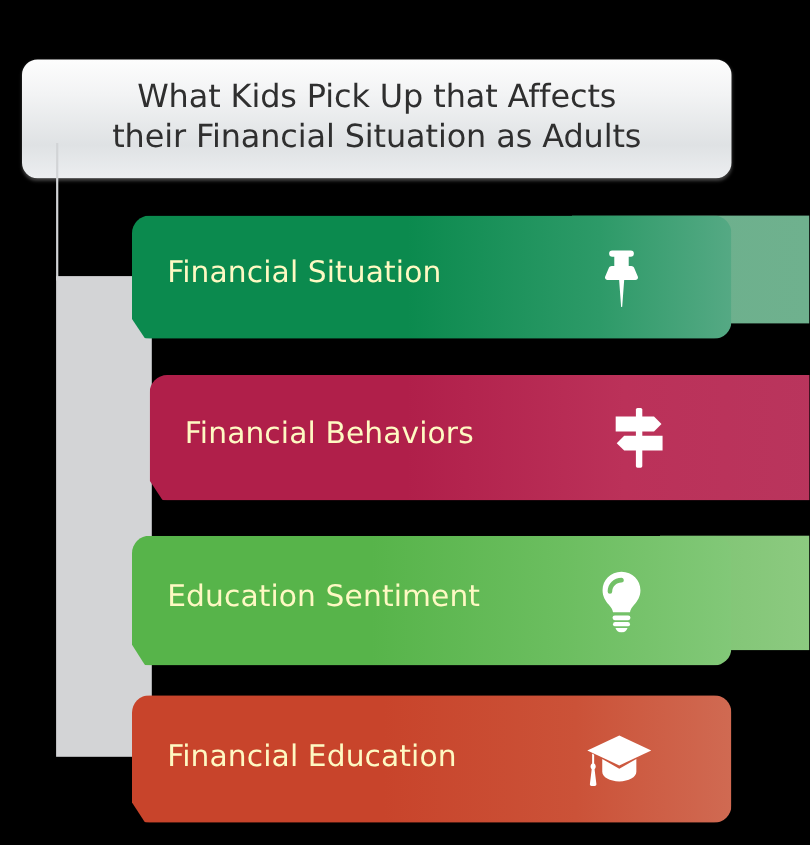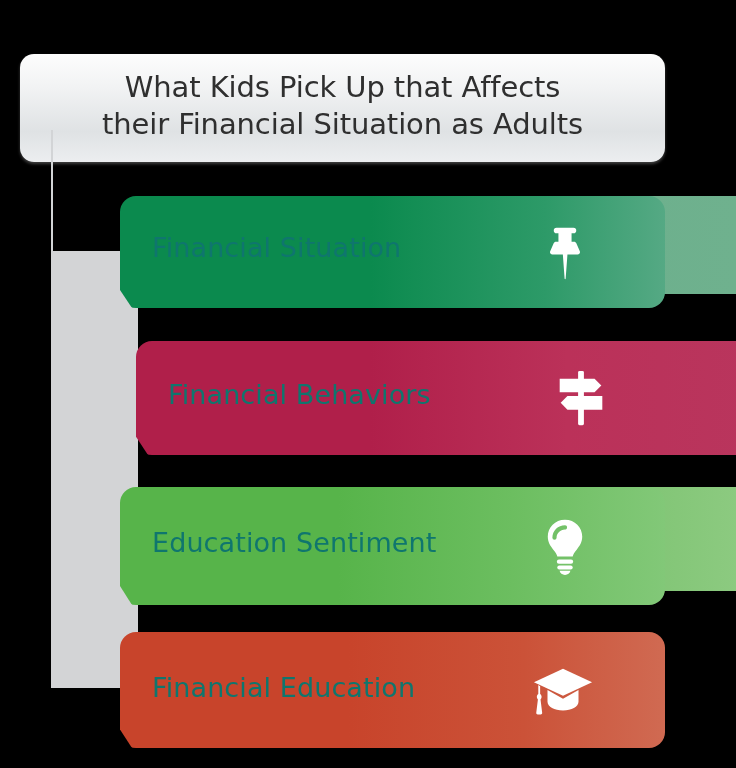--- a/index.html
+++ b/index.html
@@ -103,21 +103,21 @@
       100% 0%,
       100% 100%,
       12px 100%,
       0% 84%
     );
   }
 
   .bar-label {
     position: absolute;
     z-index: 5;
-    color: #0f766e;
+    color: #fef9c3;
     font-family: "DejaVu Sans", sans-serif;
     font-size: 27px;
     letter-spacing: 0.1px;
     white-space: nowrap;
     pointer-events: none;
   }
 
   .bar-icon {
     position: absolute;
     z-index: 5;

